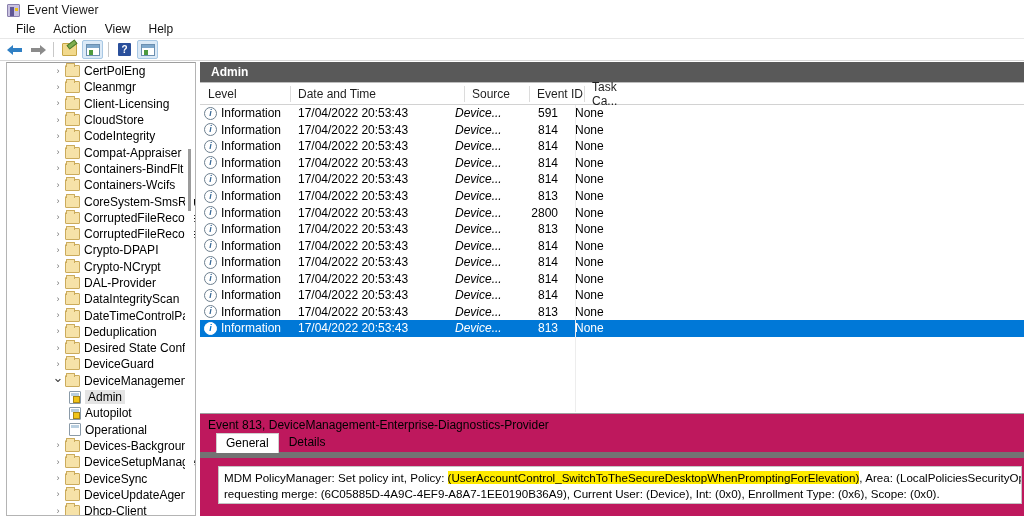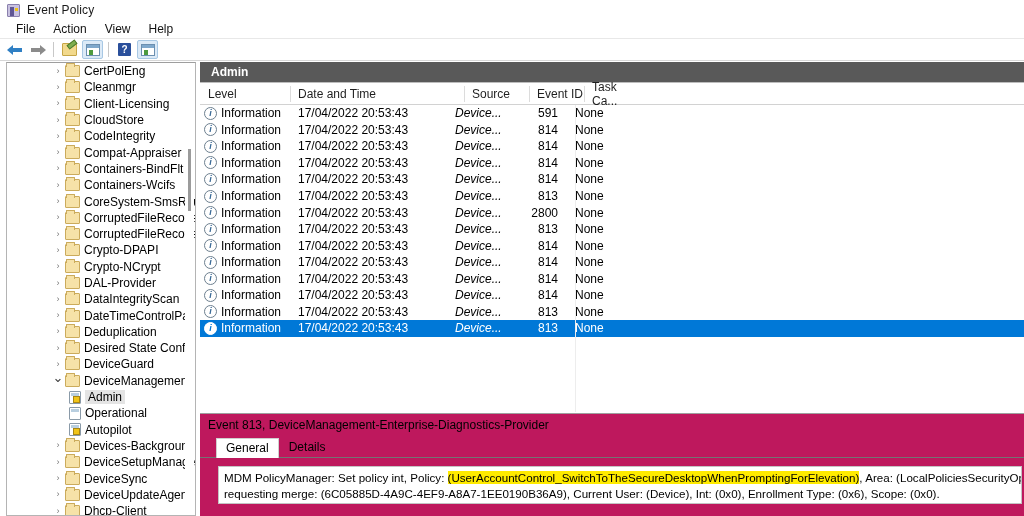--- a/index.html
+++ b/index.html
@@ -185,21 +185,21 @@
   .detail {
     position:absolute; left:0; top:351px; right:0; bottom:0; background:#be185d;
     border-top:1px solid #9e9e9e;
   }
   .detail-title {
     height:22px; display:flex; align-items:center; padding-left:8px;
     font-size:12px; color:#000;
   }
   .tabstrip {
     height:22px; display:flex; align-items:flex-end; padding-left:16px; gap:0;
-    border-bottom:1px solid #737373;
+    border-bottom:6px solid #737373;
   }
   .tab {
     font-size:12px; padding:2px 9px 3px 9px; color:#000;
     border:1px solid transparent; border-bottom:none;
   }
   .tab.active { background:#ffffff; border-color:#cfcfcf; position:relative; top:1px; }
 
   .desc-box {
     position:absolute; left:18px; right:2px; top:52px; height:38px;
     border:1px solid #c4c4c4; background:#ffffff;
@@ -216,21 +216,21 @@
   .meta-row .k { width:112px; color:#000; }
   .meta-row .v { color:#000; }
 </style>
 </head>
 <body>
 
 <div id="app">
 
   <div class="titlebar">
     <div class="app-icon"></div>
-    <div class="title-text">Event Policy</div>
+    <div class="title-text">Event Viewer</div>
   </div>
 
   <div class="menubar">
     <div class="menu-item">File</div>
     <div class="menu-item">Action</div>
     <div class="menu-item">View</div>
     <div class="menu-item">Help</div>
   </div>
 
   <div class="toolbar">
@@ -366,27 +366,27 @@
             <span class="ic-folder"></span>
             <span class="lbl">DeviceManagement</span>
           </div>
           <div class="tnode sel" style="padding-left: 62px;">
             <span class="chev" style="flex: 0 0 0px; width: 0px;"></span>
             <span class="ic-log admin"></span>
             <span class="lbl">Admin</span>
           </div>
           <div class="tnode" style="padding-left: 62px;">
             <span class="chev" style="flex: 0 0 0px; width: 0px;"></span>
+            <span class="ic-log admin"></span>
+            <span class="lbl">Autopilot</span>
+          </div>
+          <div class="tnode" style="padding-left: 62px;">
+            <span class="chev" style="flex: 0 0 0px; width: 0px;"></span>
             <span class="ic-log"></span>
             <span class="lbl">Operational</span>
-          </div>
-          <div class="tnode" style="padding-left: 62px;">
-            <span class="chev" style="flex: 0 0 0px; width: 0px;"></span>
-            <span class="ic-log admin"></span>
-            <span class="lbl">Autopilot</span>
           </div>
           <div class="tnode" style="padding-left: 44px;">
             <span class="chev">›</span>
             <span class="ic-folder"></span>
             <span class="lbl">Devices-Backgrounc</span>
           </div>
           <div class="tnode" style="padding-left: 44px;">
             <span class="chev">›</span>
             <span class="ic-folder"></span>
             <span class="lbl">DeviceSetupManage</span>

